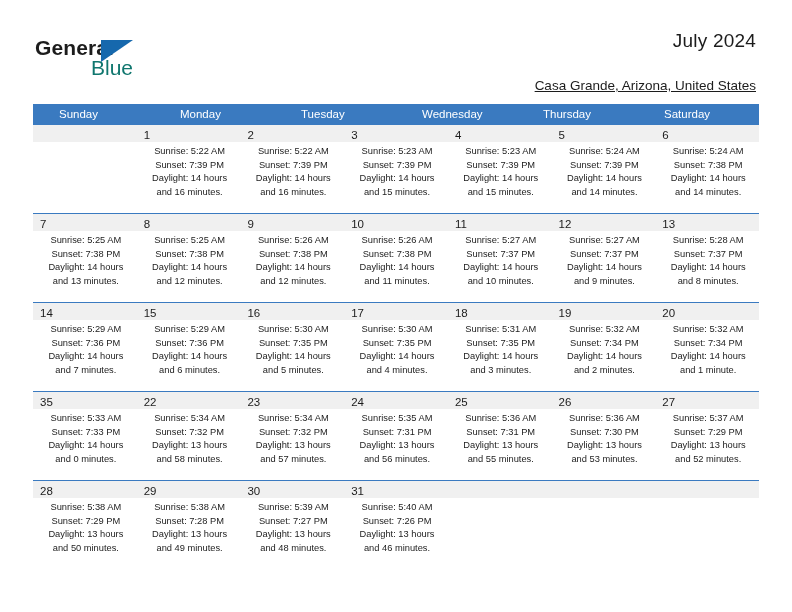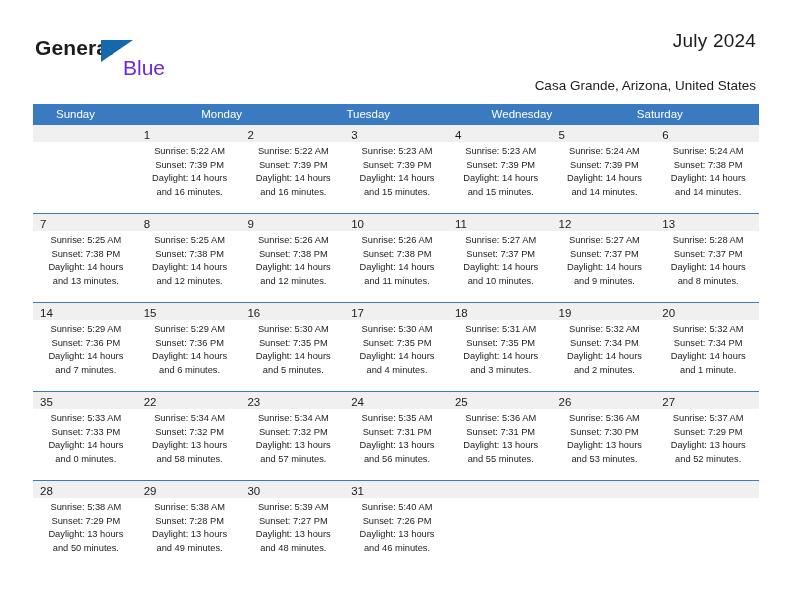--- a/index.html
+++ b/index.html
@@ -45,23 +45,22 @@
     letter-spacing: 0.1px;
     color: #1c1c1c;
     font-family: "Liberation Sans", sans-serif;
     font-weight: bold;
   }
   .logo-blue {
     position: absolute;
     left: 56px;
     top: 20px;
     font-size: 21px;
-    color: #6d28d9;
+    color: #0f766e;
     font-family: "Liberation Sans", sans-serif;
-    margin-left: 32px;
   }
   .logo-tri {
     position: absolute;
     left: 66px;
     top: 4px;
     width: 0;
     height: 0;
     border-left: 32px solid #1668ad;
     border-bottom: 22px solid transparent;
   }
@@ -76,44 +75,46 @@
     letter-spacing: 0.2px;
     text-align: right;
   }
   .subtitle {
     position: absolute;
     right: 36px;
     top: 78px;
     font-size: 13.5px;
     color: #1c1c1c;
     text-align: right;
+    text-decoration: underline;
   }
 
   
   .calendar {
     position: absolute;
     left: 33px;
     top: 104px;
     width: 726px;
   }
   .dow-row {
     display: flex;
     width: 726px;
     height: 21px;
     background: #3a7ac0;
   }
   .dow {
     flex: 1 1 0;
     color: #ffffff;
     font-size: 11.5px;
     line-height: 21px;
-    padding-left: 23px;
+    padding-left: 17px;
     box-sizing: border-box;
     white-space: nowrap;
     overflow: hidden;
+    margin-left: 9px;
   }
 
   .week {
     width: 726px;
     border-top: 1.5px solid #3a7ac0;
     box-sizing: border-box;
   }
   .week:first-of-type { border-top: none; }
 
   .week-inner {
@@ -168,20 +169,21 @@
     <div class="subtitle">Casa Grande, Arizona, United States</div>
   </div>
 
   <div class="calendar">
 
     <div class="dow-row">
       <div class="dow">Sunday</div>
       <div class="dow">Monday</div>
       <div class="dow">Tuesday</div>
       <div class="dow">Wednesday</div>
+      <div class="dow">Thursday</div>
       <div class="dow">Saturday</div>
     </div>
 
     <div id="weeks-host">
         <div class="week">
           <div class="week-inner">
             <div class="cell empty">
               <div class="daynum-band"><span class="daynum"></span></div>
               <div class="detail">
                 <div></div>

